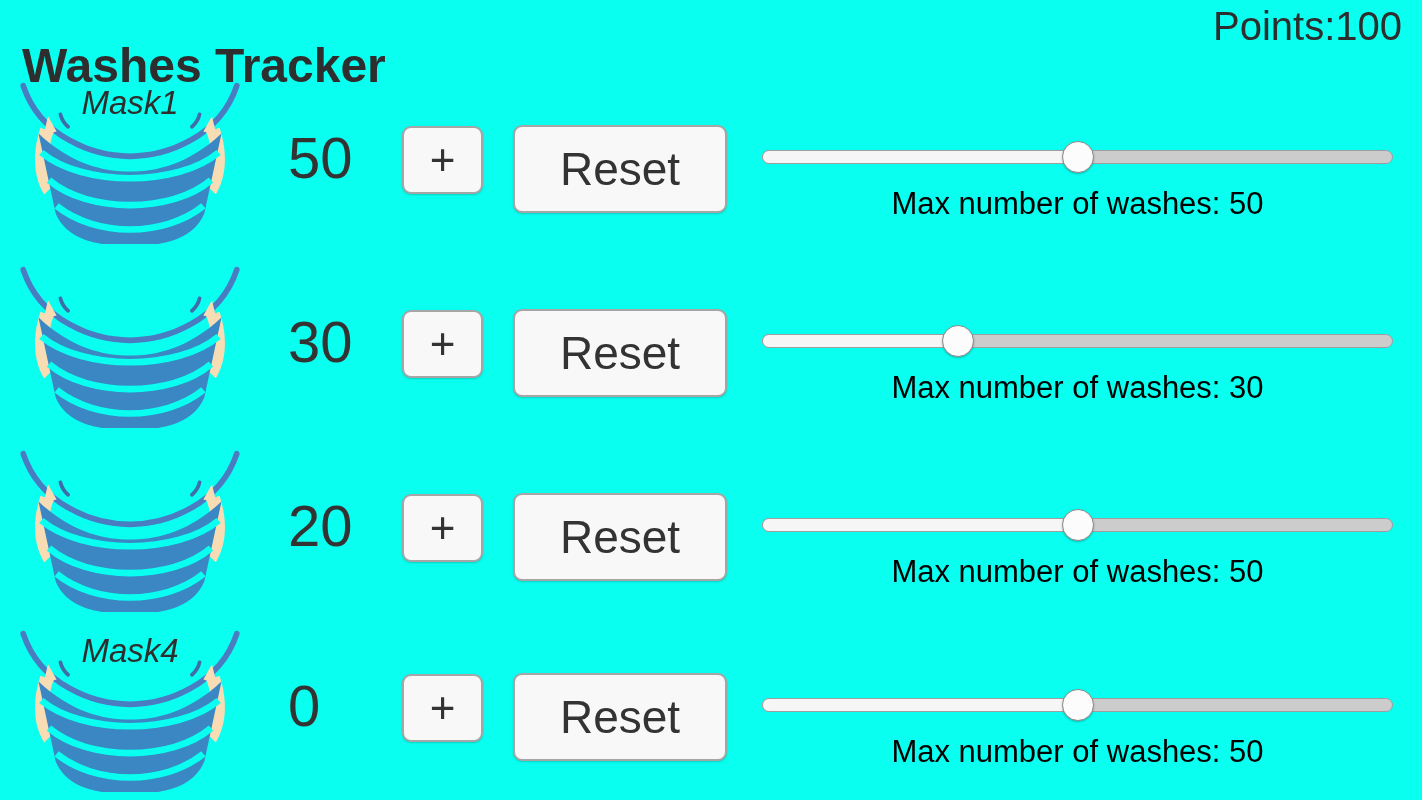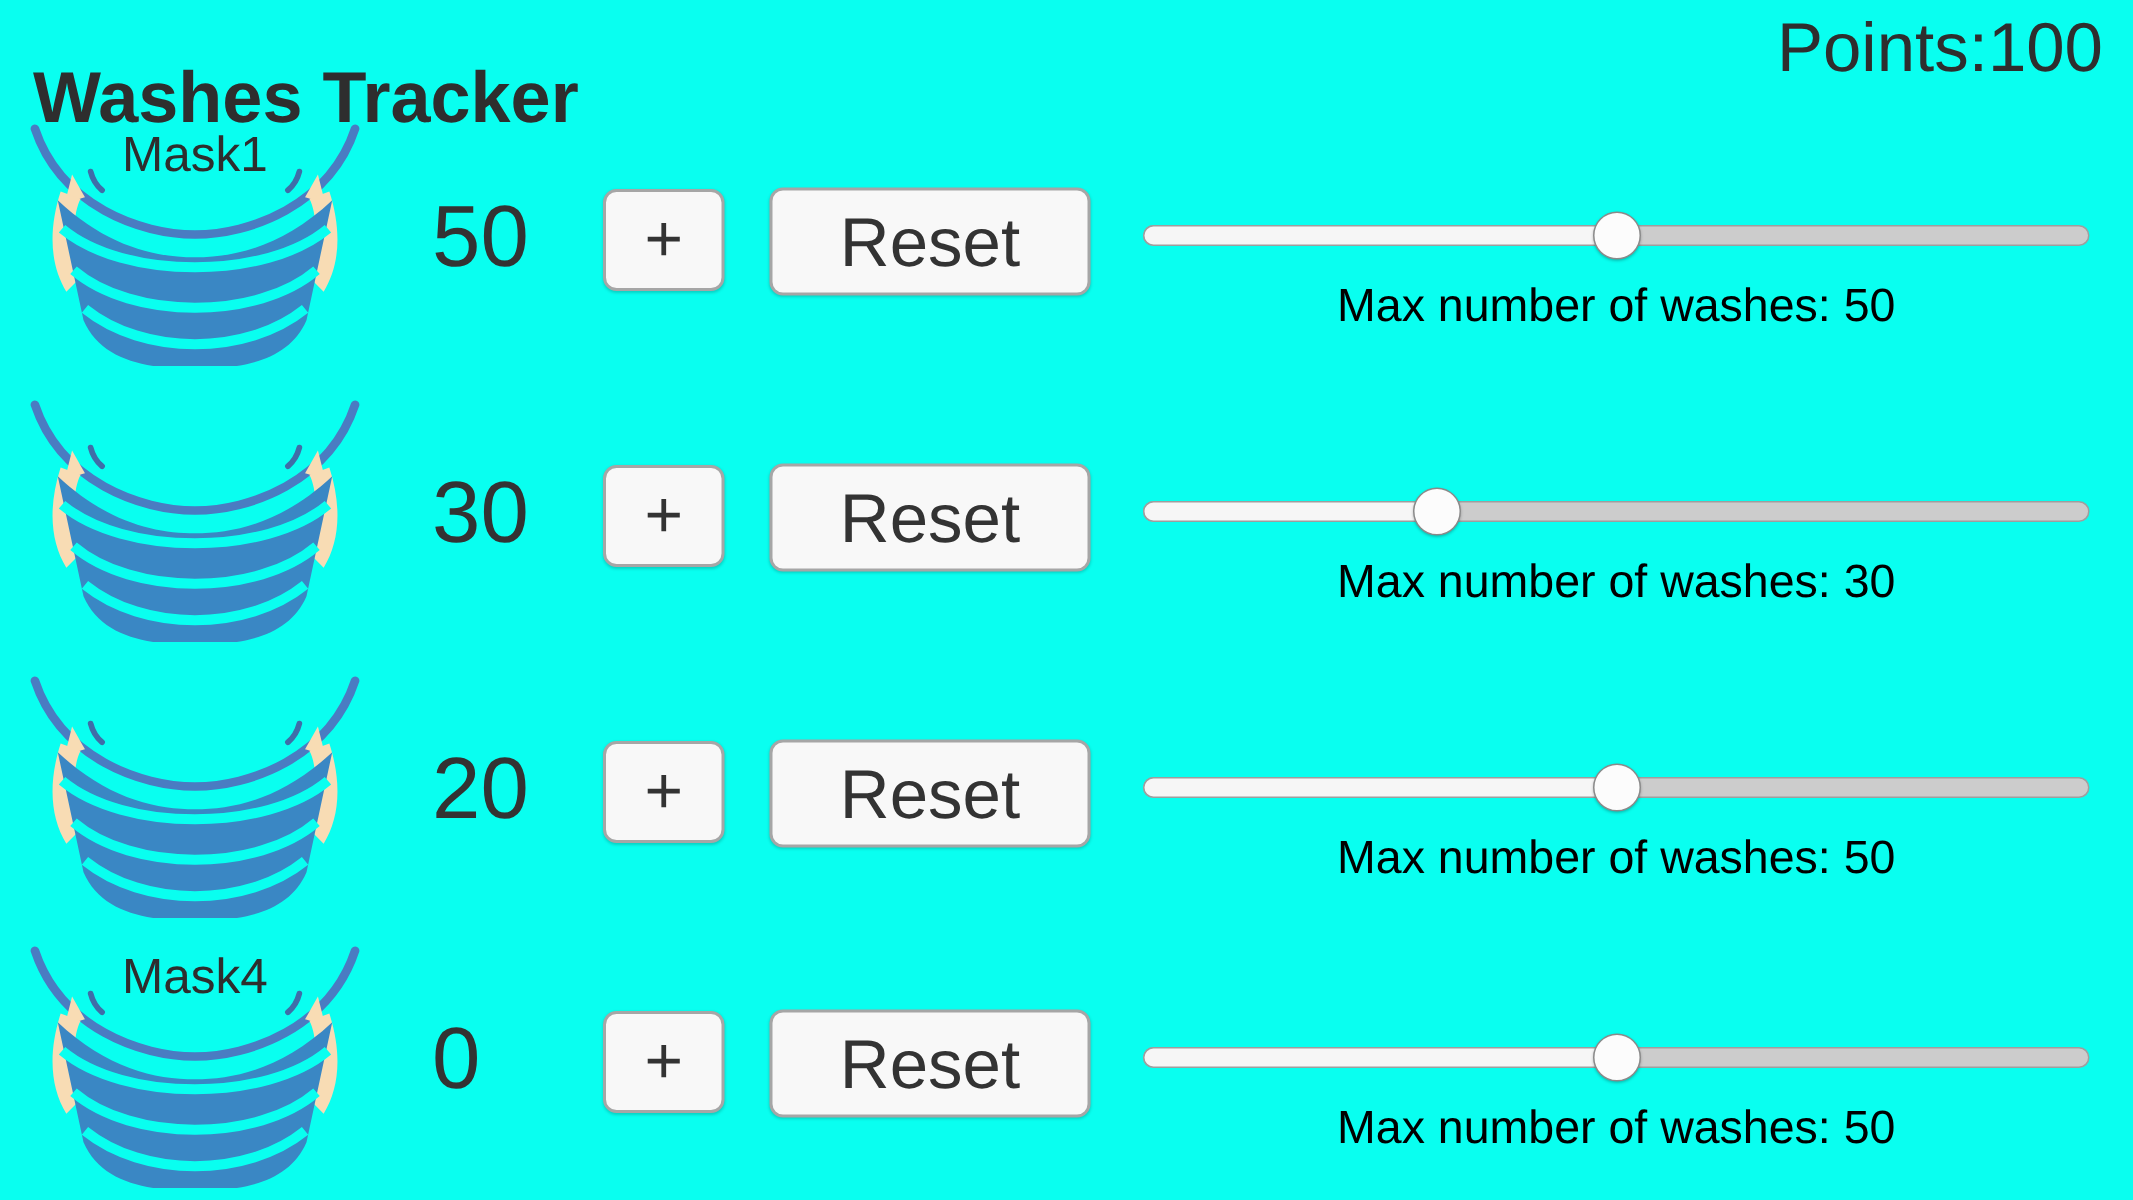--- a/index.html
+++ b/index.html
@@ -11,53 +11,53 @@
     position: relative;
     overflow: hidden;
   }
 
   .app-title {
     position: absolute; left: 22px; top: 6px;
     font-size: 48px; color: #2e2e2e; white-space: nowrap;
   }
   .points {
     position: absolute; right: 20px; top: 4px;
-    font-size: 46px; color: #2e2e2e; white-space: nowrap;
+    font-size: 40px; color: #2e2e2e; white-space: nowrap;
   }
 
   .row { position: absolute; left: 0; width: 1422px; height: 182px; }
   .row.r0 { top: 78px; }
   .row.r1 { top: 262px; }
   .row.r2 { top: 446px; }
   .row.r3 { top: 626px; }
 
   .mask { position: absolute; left: 14px; top: 4px; width: 232px; height: 162px; }
   .mask svg { width: 100%; height: 100%; display: block; }
   .mask-label {
     position: absolute; top: 2px; left: 0; width: 100%;
-    text-align: center; font-size: 33px; color: #2e2e2e;
+    text-align: center; font-size: 33px; color: #2e2e2e; font-style: italic;
   }
 
   .count {
     position: absolute; left: 288px; top: 46px;
     font-size: 58px; line-height: 68px; color: #333333;
   }
 
   button {
     font-family: "Liberation Sans", sans-serif;
     color: #333333;
     background: #f8f8f8;
     border: 2px solid #a6a6a6;
     border-radius: 9px;
     box-shadow: 0 1px 2px rgba(0,0,0,0.18);
     cursor: pointer;
     padding: 0;
   }
   .plus  { position: absolute; left: 402px; top: 48px; width: 81px;  height: 68px; font-size: 44px; }
-  .reset { position: absolute; left: 513px; top: 47px; width: 214px; height: 72px; font-size: 46px; }
+  .reset { position: absolute; left: 513px; top: 47px; width: 214px; height: 88px; font-size: 46px; }
 
   .slider { position: absolute; left: 762px; top: 142px; width: 631px; height: 36px; }
   .row .slider { top: 61px; }
   .track {
     position: absolute; left: 0; top: 11px; width: 100%; height: 14px;
     background: #cccccc; border: 1px solid #9e9e9e; border-radius: 8px;
     box-sizing: border-box;
   }
   .fill {
     position: absolute; left: 0; top: 11px; height: 14px;

